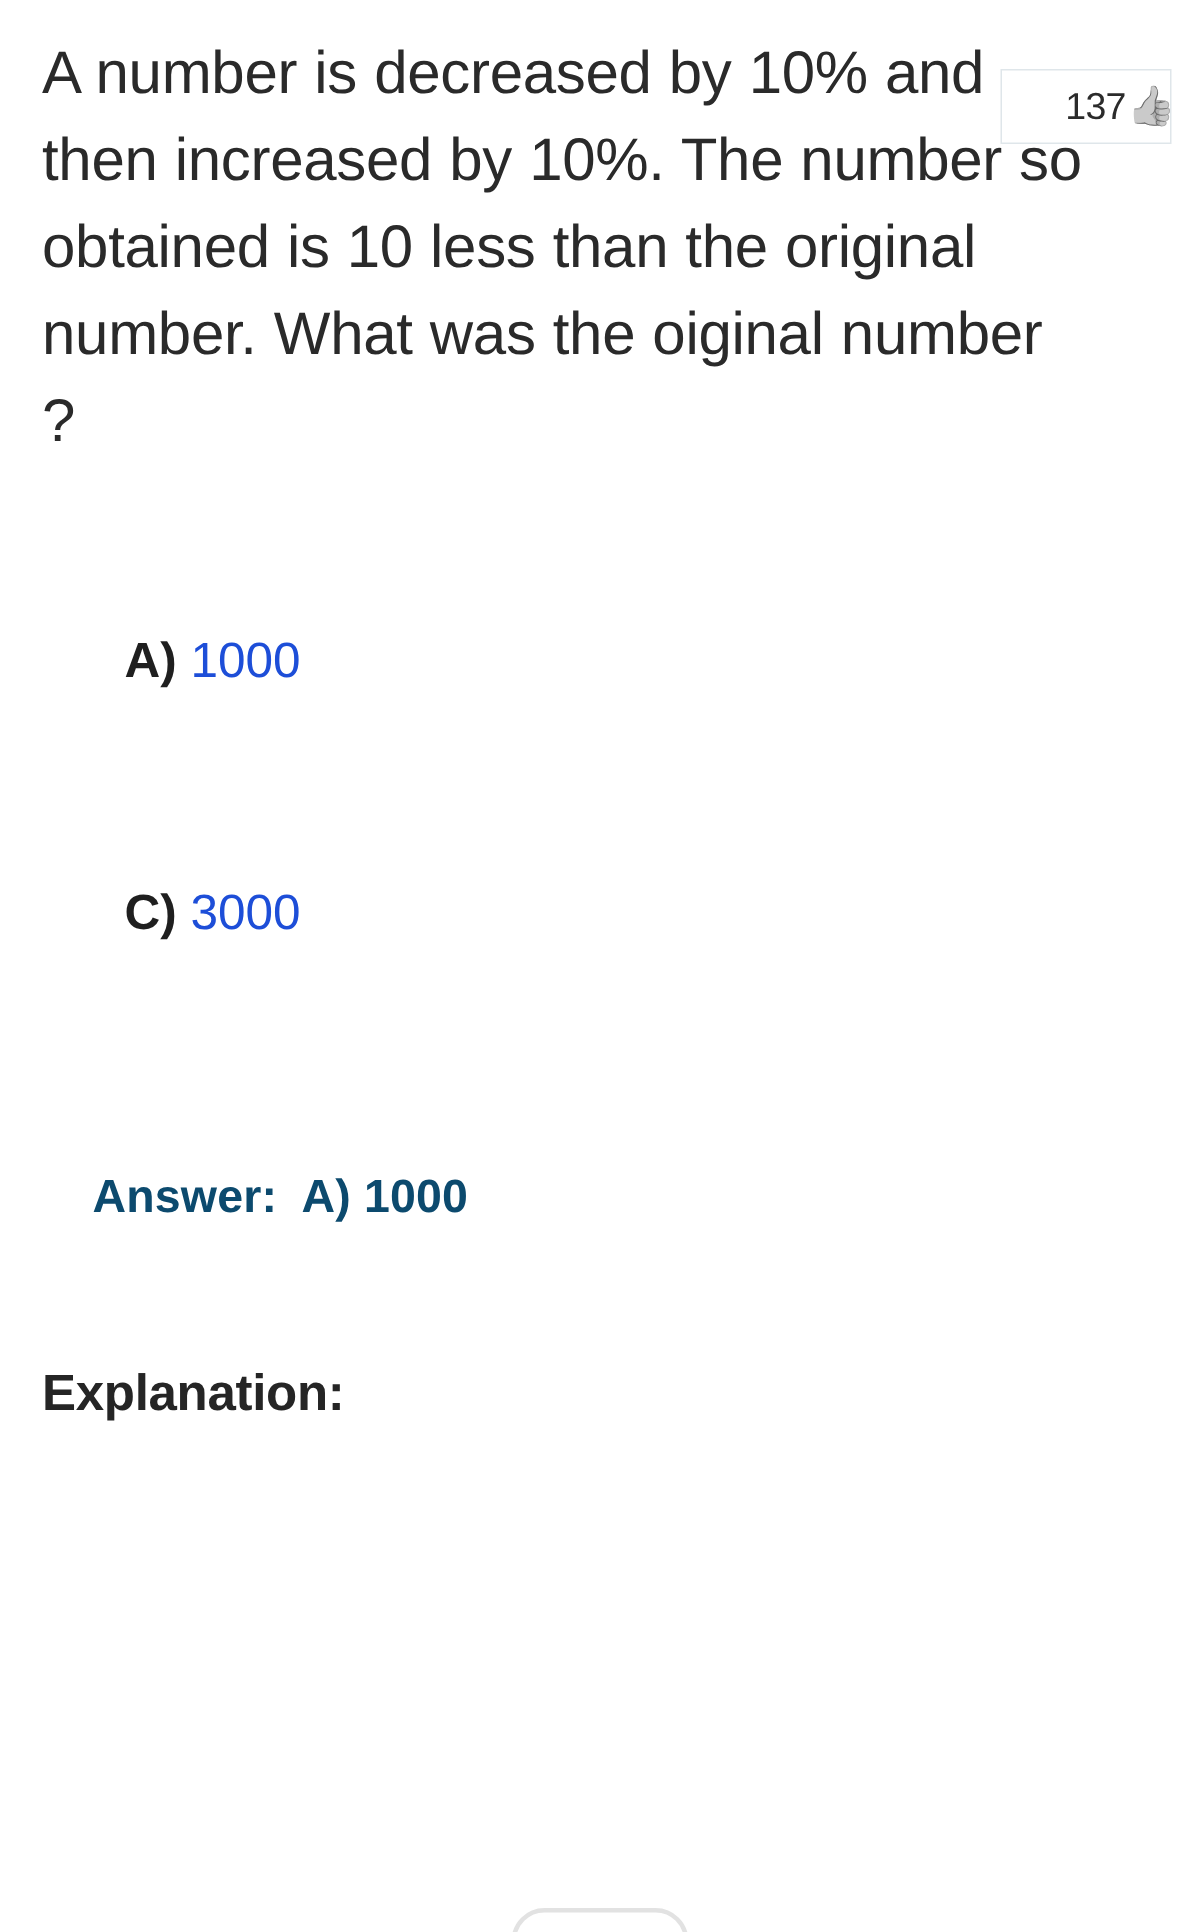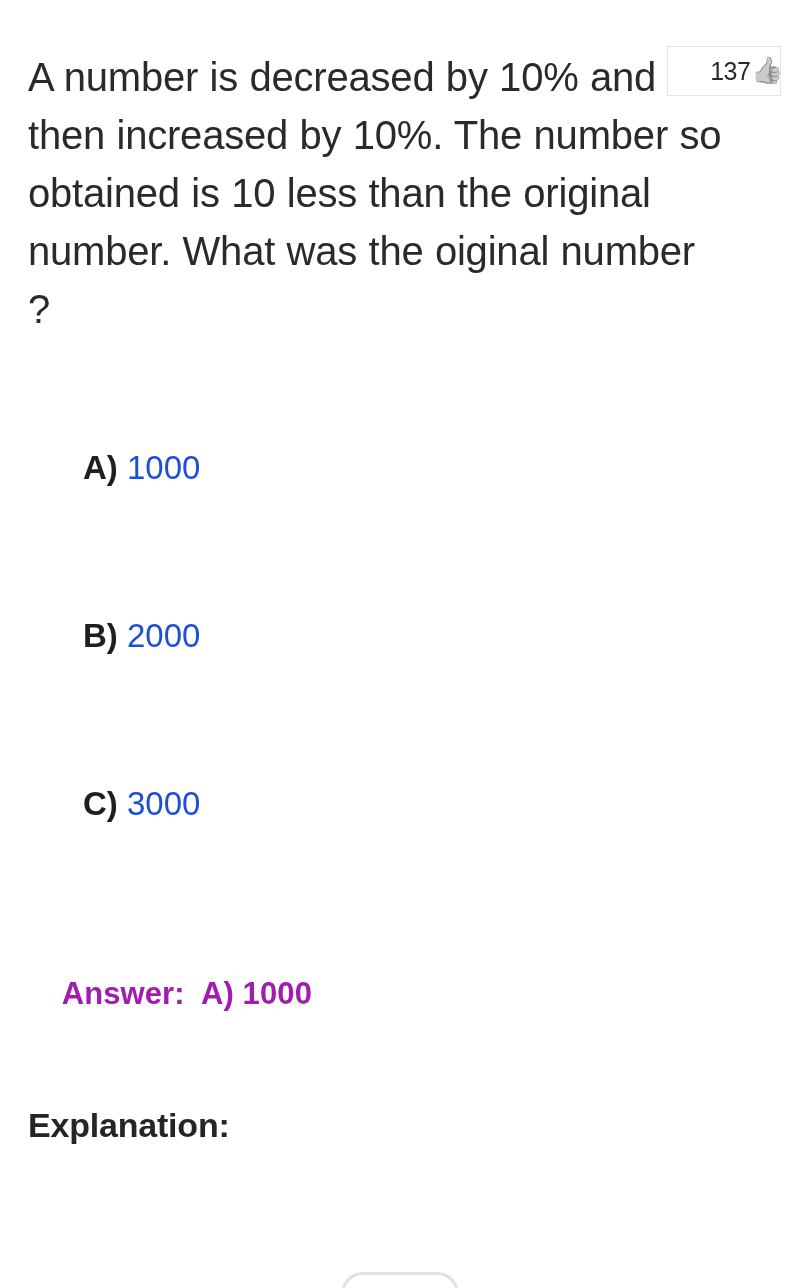--- a/index.html
+++ b/index.html
@@ -52,21 +52,21 @@
     font-size: 26px;
     line-height: 1;
     color: #9a9a9a;
     filter: grayscale(1);
     display: inline-block;
     transform: translateY(-1px);
   }
 
   
   .question {
-    padding-top: 48px;
+    padding-top: 20px;
     width: 700px;
     font-size: 40px;
     line-height: 58px;
     color: #2a2a2a;
     font-weight: 400;
     letter-spacing: -0.2px;
     word-spacing: 0.5px;
   }
 
   
@@ -86,21 +86,21 @@
   .option .opt-val {
     font-weight: 400;
     color: #1d4ed8;
   }
 
   
   .answer-line {
     margin-top: 52px;
     font-size: 31px;
     font-weight: 700;
-    color: #a21caf;
+    color: #0c4a6e;
     letter-spacing: 0.1px;
     white-space: pre;
   }
 
   
   .explanation-heading {
     margin-top: 58px;
     font-size: 34px;
     font-weight: 700;
     color: #252525;
@@ -130,23 +130,20 @@
     <span class="thumb-icon">👍</span>
   </div>
 
   <div class="question">A number is decreased by 10% and then increased by 10%.  The number so obtained is 10 less than the original number. What was the oiginal number ?</div>
 
   <div class="options">
     <div class="option">
       <span class="opt-key">A)</span><span> </span><span class="opt-val">1000</span>
     </div>
     <div class="option">
-      <span class="opt-key">B)</span><span> </span><span class="opt-val">2000</span>
-    </div>
-    <div class="option">
       <span class="opt-key">C)</span><span> </span><span class="opt-val">3000</span>
     </div>
   </div>
 
   <div class="answer-line">
     <span>Answer:</span><span>  </span><span>A) 1000</span>
   </div>
 
   <div class="explanation-heading">Explanation:</div>
 

